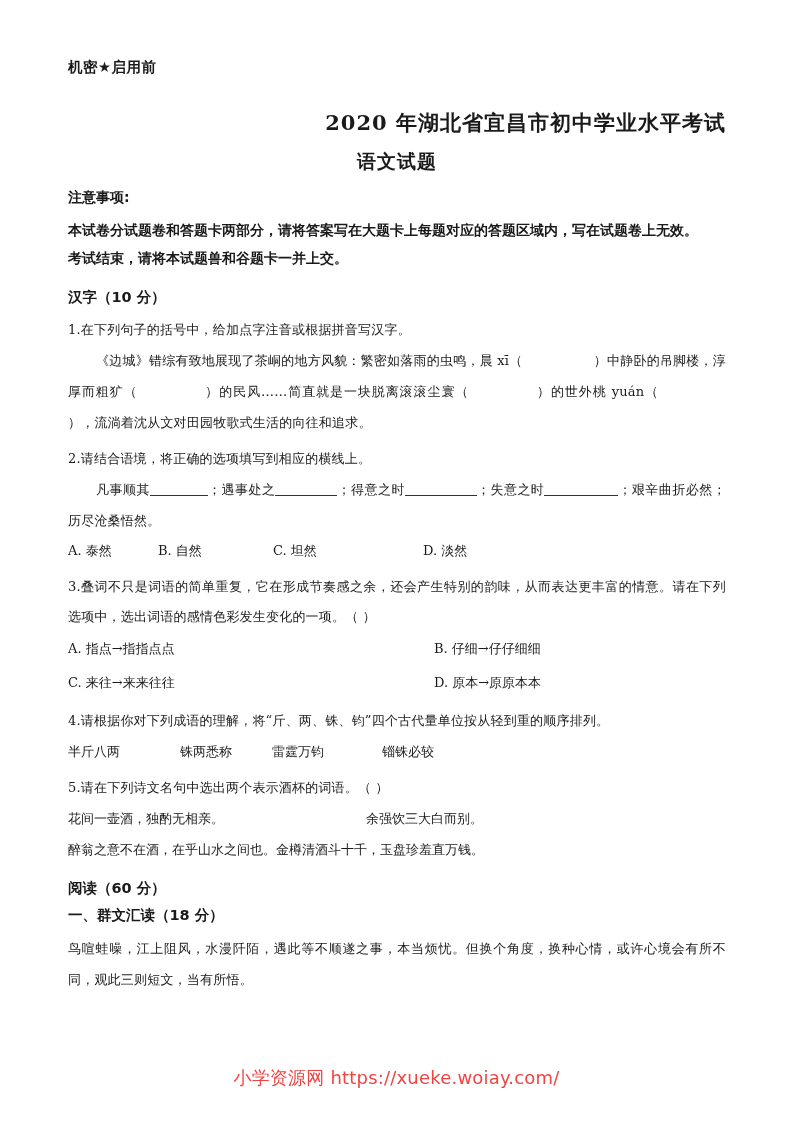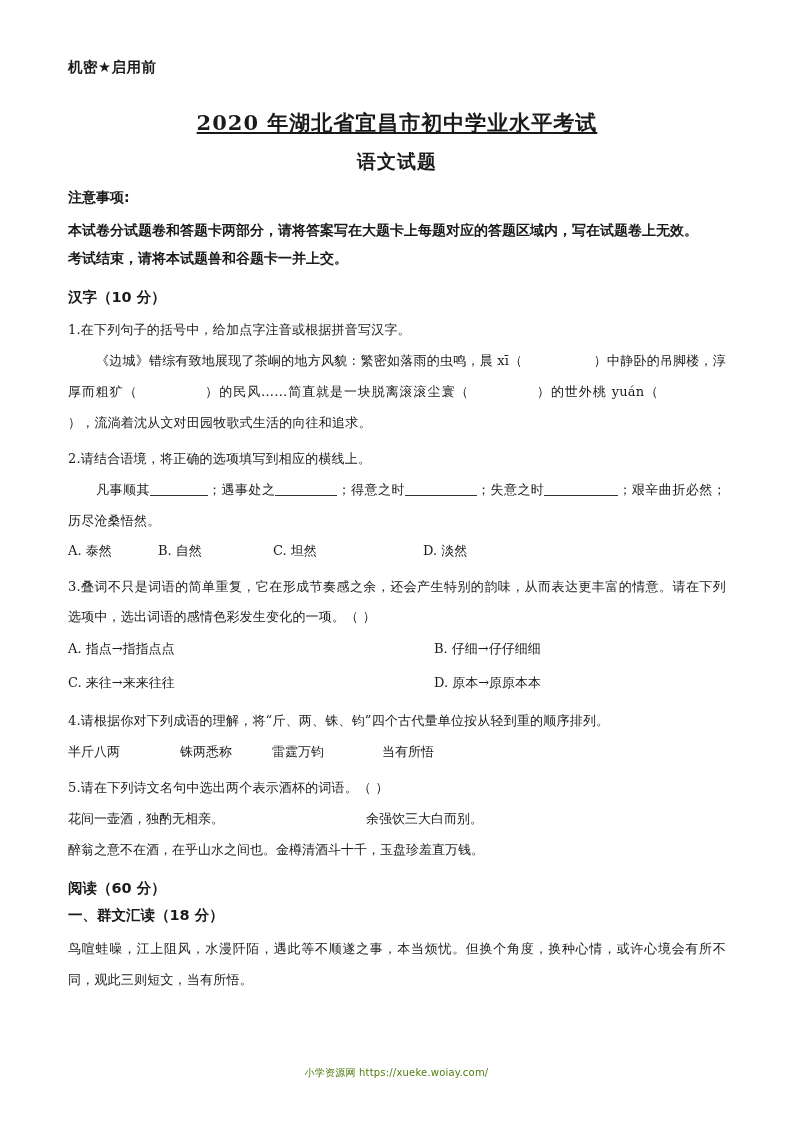--- a/index.html
+++ b/index.html
@@ -34,27 +34,26 @@
   
   .secrecy {
     font-family: "DejaVu Sans", "Liberation Sans", sans-serif;
     font-weight: bold;
     font-size: 14.5px;
     letter-spacing: 0.5px;
     margin: 0 0 32px 0;
   }
 
   .doc-title {
-    text-align: center;
+    text-align: right;
     font-family: "DejaVu Serif", "Liberation Serif", serif;
     font-weight: bold;
     font-size: 21px;
     letter-spacing: 1px;
     margin: 0 0 12px 0;
-    text-decoration: underline;
   }
   .doc-subtitle {
     text-align: center;
     font-family: "DejaVu Serif", "Liberation Serif", serif;
     font-weight: bold;
     font-size: 19px;
     letter-spacing: 1px;
     margin: 0 0 14px 0;
   }
   .doc-meta {
@@ -164,22 +163,22 @@
   }
 
   
   .watermark {
     position: absolute;
     left: 0;
     top: 1066px;
     width: 793px;
     text-align: center;
     font-family: "DejaVu Sans", "Liberation Sans", sans-serif;
-    font-size: 10px;
-    color: #4d7c0f;
+    font-size: 18px;
+    color: #ef4444;
     letter-spacing: 0.2px;
   }
 </style>
 </head>
 <body>
 
 <div class="page">
   <div class="content">
 
     <div class="secrecy">机密★启用前</div>
@@ -207,21 +206,21 @@
     <div class="row-2col">
       <span class="cell-a">C.  来往→来来往往</span>
       <span class="cell-b">D.  原本→原原本本</span>
     </div>
 
     <div class="q-stem">4.请根据你对下列成语的理解，将“斤、两、铢、钧”四个古代量单位按从轻到重的顺序排列。</div>
     <div class="row-idioms">
       <span style="width:112px">半斤八两</span>
       <span style="width:92px">铢两悉称</span>
       <span style="width:110px">雷霆万钧</span>
-      <span>当有所悟</span>
+      <span>锱铢必较</span>
     </div>
 
     <div class="q-stem">5.请在下列诗文名句中选出两个表示酒杯的词语。（        ）</div>
     <div class="row-poem">
       <span style="width:298px">花间一壶酒，独酌无相亲。</span>
       <span>余强饮三大白而别。</span>
     </div>
     <div class="row-poem">
       <span>醉翁之意不在酒，在乎山水之间也。</span>
       <span style="width:320px">金樽清酒斗十千，玉盘珍羞直万钱。</span>

